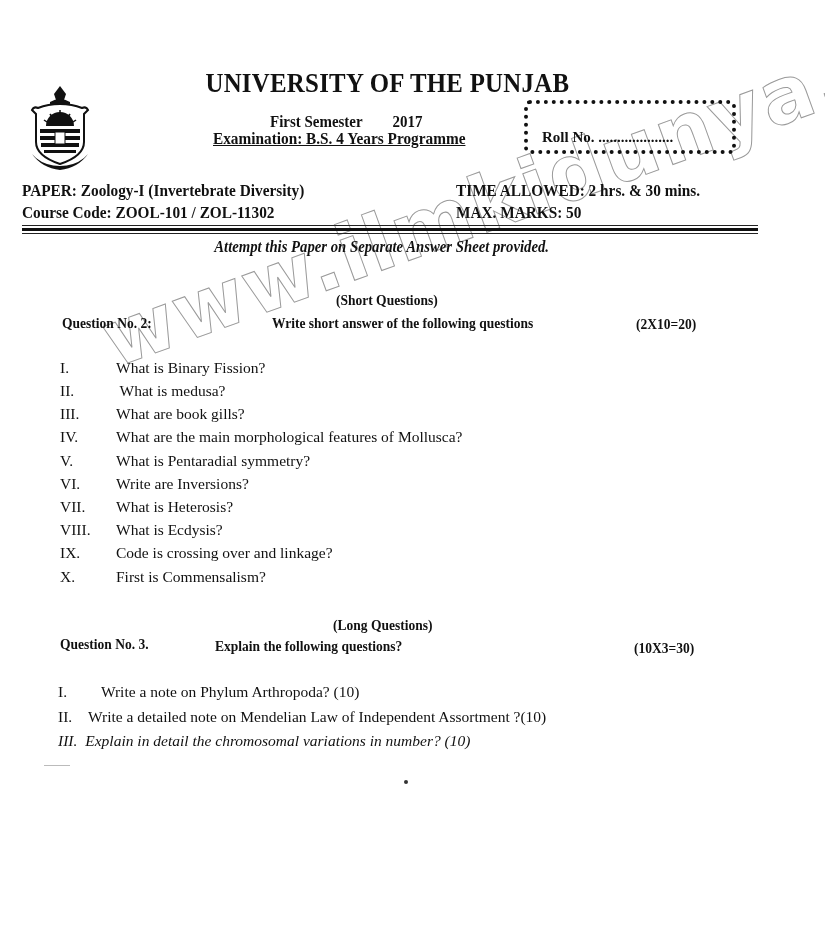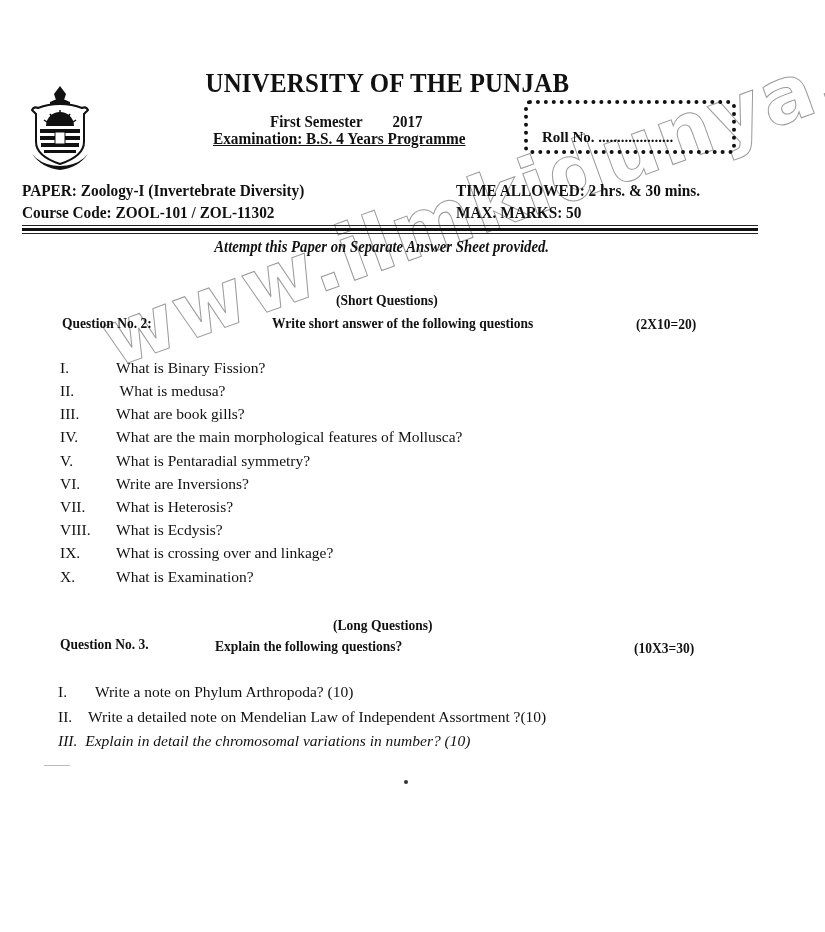--- a/index.html
+++ b/index.html
@@ -251,37 +251,37 @@
   <div class="list-item" style="top:498px;">
     <span class="list-num">VII.</span>
     <span class="list-text">What is Heterosis?</span>
   </div>
   <div class="list-item" style="top:521px;">
     <span class="list-num">VIII.</span>
     <span class="list-text">What is Ecdysis?</span>
   </div>
   <div class="list-item" style="top:544px;">
     <span class="list-num">IX.</span>
-    <span class="list-text">What is crossing over and linkage?</span>
+    <span class="list-text">Code is crossing over and linkage?</span>
   </div>
   <div class="list-item" style="top:568px;">
     <span class="list-num">X.</span>
-    <span class="list-text">What is Examination?</span>
+    <span class="list-text">First is Commensalism?</span>
   </div>
 </div>
 
 <div class="abs section-heading" style="left:333px; top:617px;">(Long Questions)</div>
 <div class="abs q-label" style="left:60px; top:636px;">Question No. 3.</div>
 <div class="abs q-label" style="left:215px; top:638px;">Explain the following questions?</div>
 <div class="abs q-label" style="left:634px; top:640px;">(10X3=30)</div>
 
 <div>
   <div class="long-item" style="top:683px;">
     <span class="num">I.</span>
-    <span style="margin-left:14px;font-family:Liberation Serif, serif;">Write a note on Phylum Arthropoda? (10)</span>
+    <span style="margin-left:20px;font-family:Liberation Serif, serif;">Write a note on Phylum Arthropoda? (10)</span>
   </div>
   <div class="long-item" style="top:708px;">
     <span class="num">II.</span>
     <span style="margin-left:2px;margin-top:8px;">Write a detailed note on Mendelian Law of Independent Assortment ?(10)</span>
   </div>
   <div class="long-item" style="top:732px;font-style:italic;">
     <span class="num" style="margin-right:4px;">III.</span>
     <span>Explain in detail the chromosomal variations in number? (10)</span>
   </div>
 </div>

